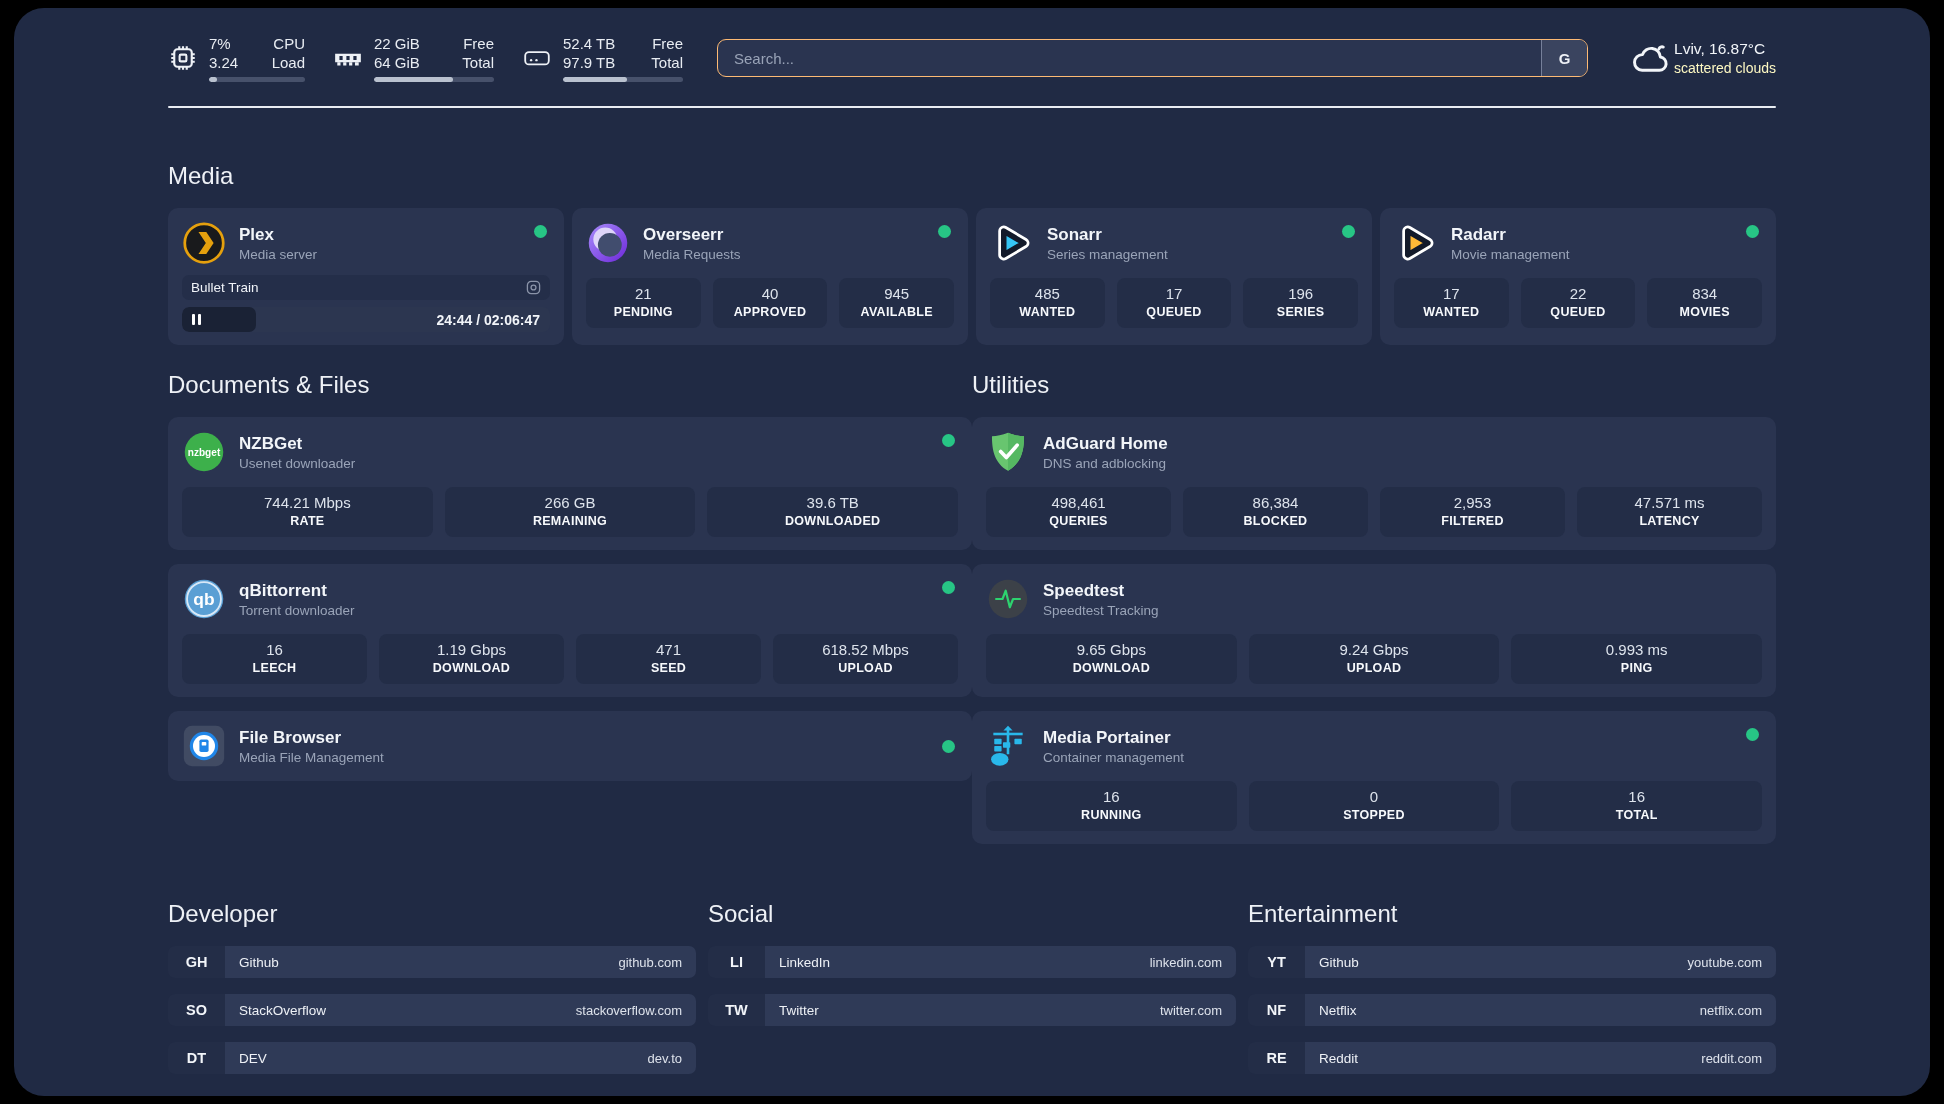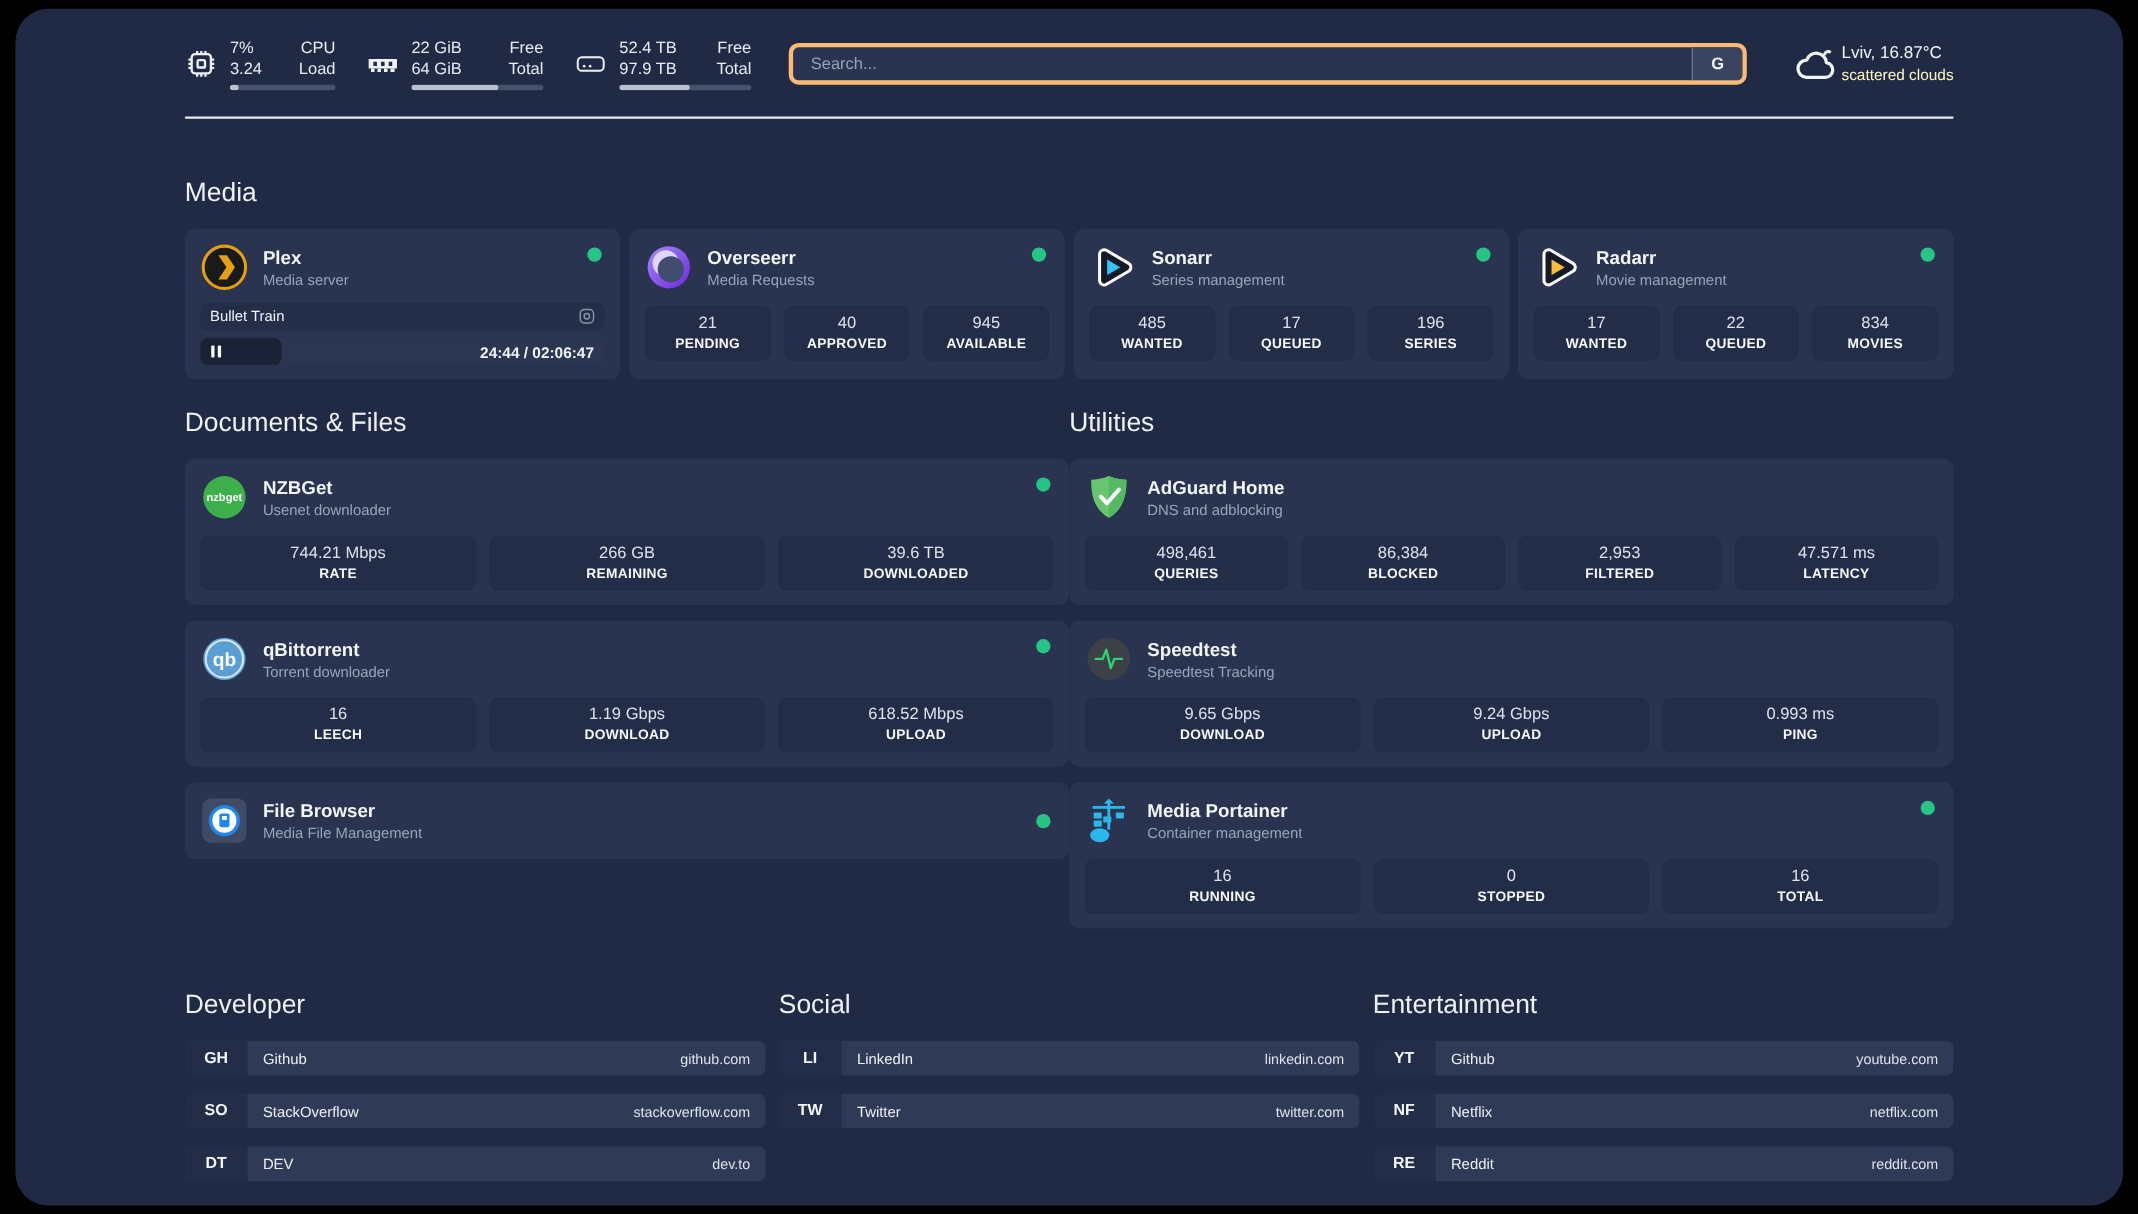--- a/index.html
+++ b/index.html
@@ -13,21 +13,21 @@
   .sys-stat { display:flex; align-items:center; gap:11px; }
   .sys-icon { width:30px; height:30px; flex:none; color:#eef1f6; }
   .sys-body { display:flex; flex-direction:column; }
   .sys-rows { display:flex; justify-content:space-between; gap:22px; font-size:15px; line-height:19px; color:#e8ecf2; }
   .sys-vals { text-align:left; }
   .sys-labs { text-align:right; }
   .sys-bar { margin-top:5px; height:5px; border-radius:3px; background:#47516b; overflow:hidden; }
   .sys-bar-fill { height:100%; border-radius:3px; background:#b9c1cf; }
   .w-cpu { width:96px; } .w-mem { width:120px; } .w-dsk { width:120px; }
 
-  .search-box { flex:1; margin:0 42px 0 34px; height:38px; border:4px solid #fdba74; border-radius:9px;
+  .search-box { flex:1; margin:0 42px 0 34px; height:38px; border:1px solid #fdba74; border-radius:9px;
                 background:#2a3450; display:flex; align-items:center; overflow:hidden; }
   .search-box input { flex:1; height:100%; background:transparent; border:none; outline:none; color:#e8ecf2;
                 padding:0 16px; font-size:15px; font-family:inherit; }
   .search-box input::placeholder { color:#99a3b7; }
   .search-engine { width:46px; height:100%; background:#3a445f; border-left:1px solid #76809a;
                 display:flex; align-items:center; justify-content:center; color:#eef1f6; font-size:15px;
                 font-weight:600; cursor:pointer; }
 
   .weather { display:flex; align-items:center; gap:0; }
   .weather-icon { width:44px; height:36px; color:#f2f5f9; }
@@ -351,20 +351,24 @@
           <div class="stats-row">
             <div class="stat">
               <div class="stat-v">16</div>
               <div class="stat-l">LEECH</div>
             </div>
             <div class="stat">
               <div class="stat-v">1.19 Gbps</div>
               <div class="stat-l">DOWNLOAD</div>
             </div>
             <div class="stat">
+              <div class="stat-v">471</div>
+              <div class="stat-l">SEED</div>
+            </div>
+            <div class="stat">
               <div class="stat-v">618.52 Mbps</div>
               <div class="stat-l">UPLOAD</div>
             </div>
           </div>
         </div>
 
         <div class="card">
           <div class="app-head">
             <svg class="app-icon" viewBox="0 0 48 48">
               <rect x="2" y="2" width="44" height="44" rx="9" fill="#414b63"></rect>

